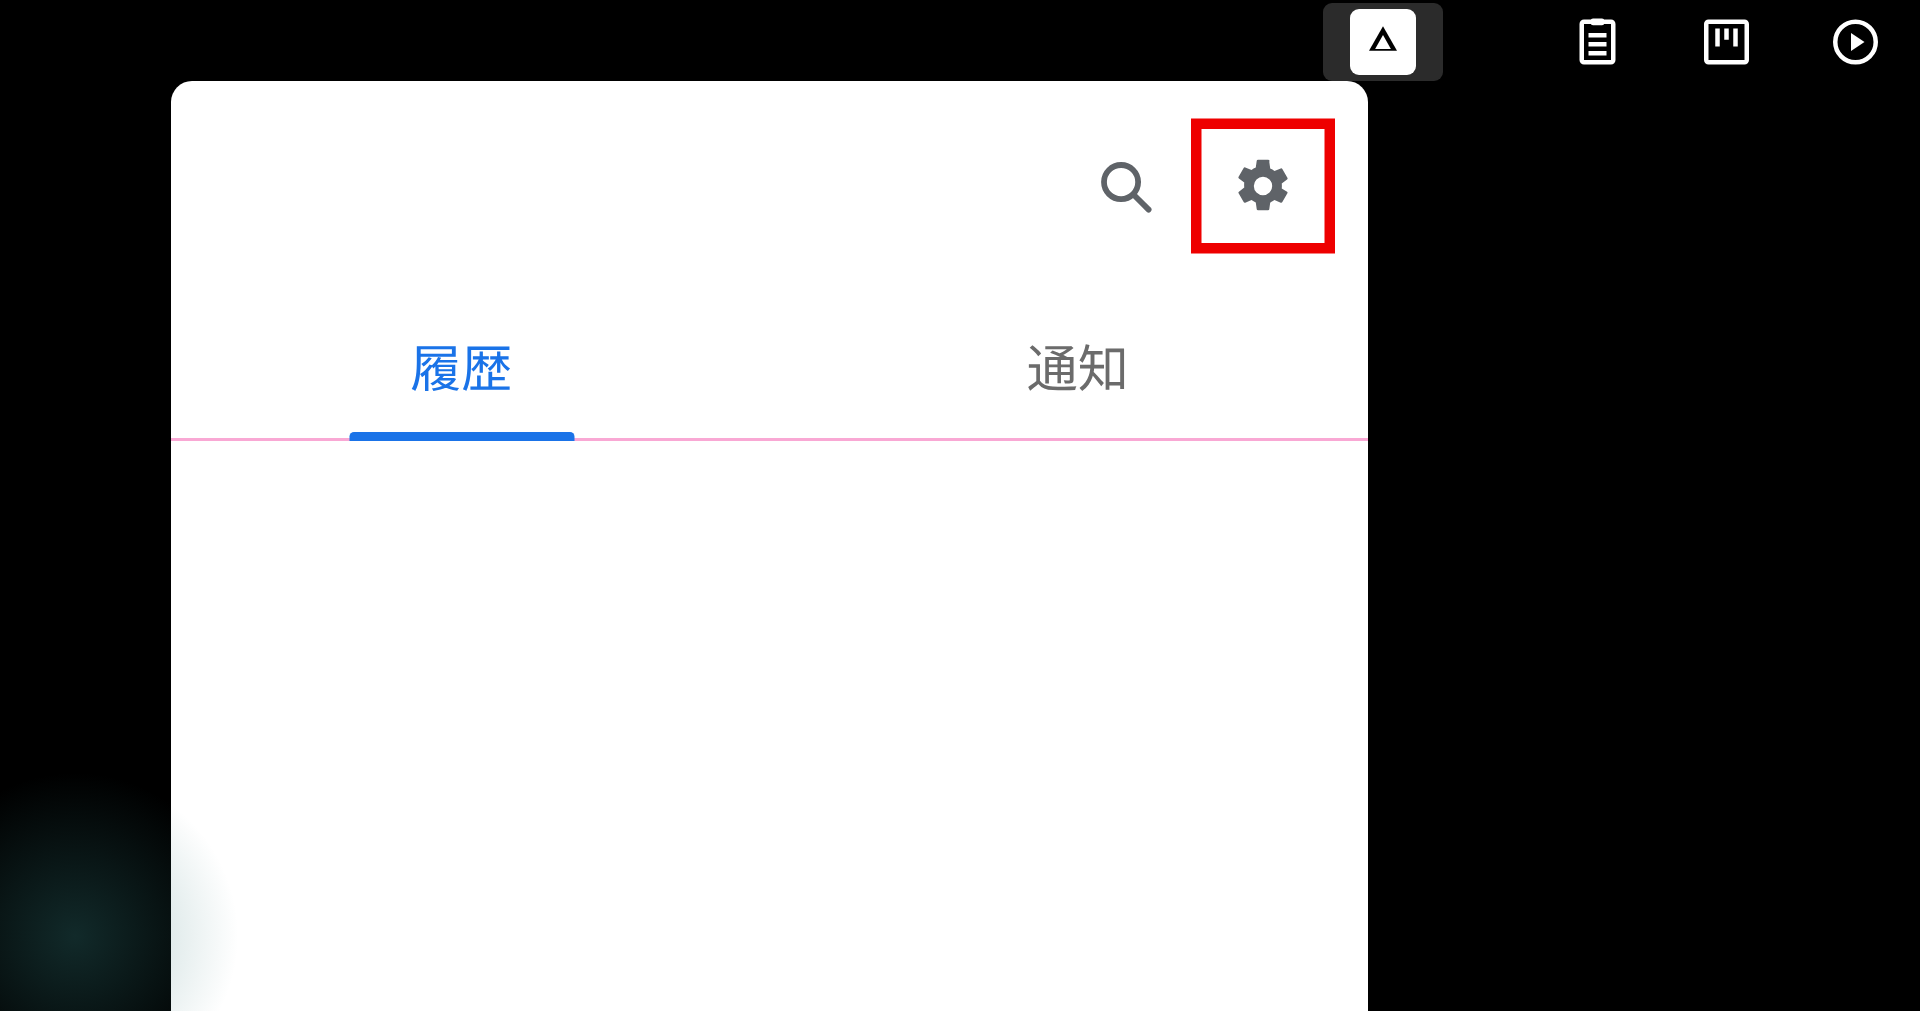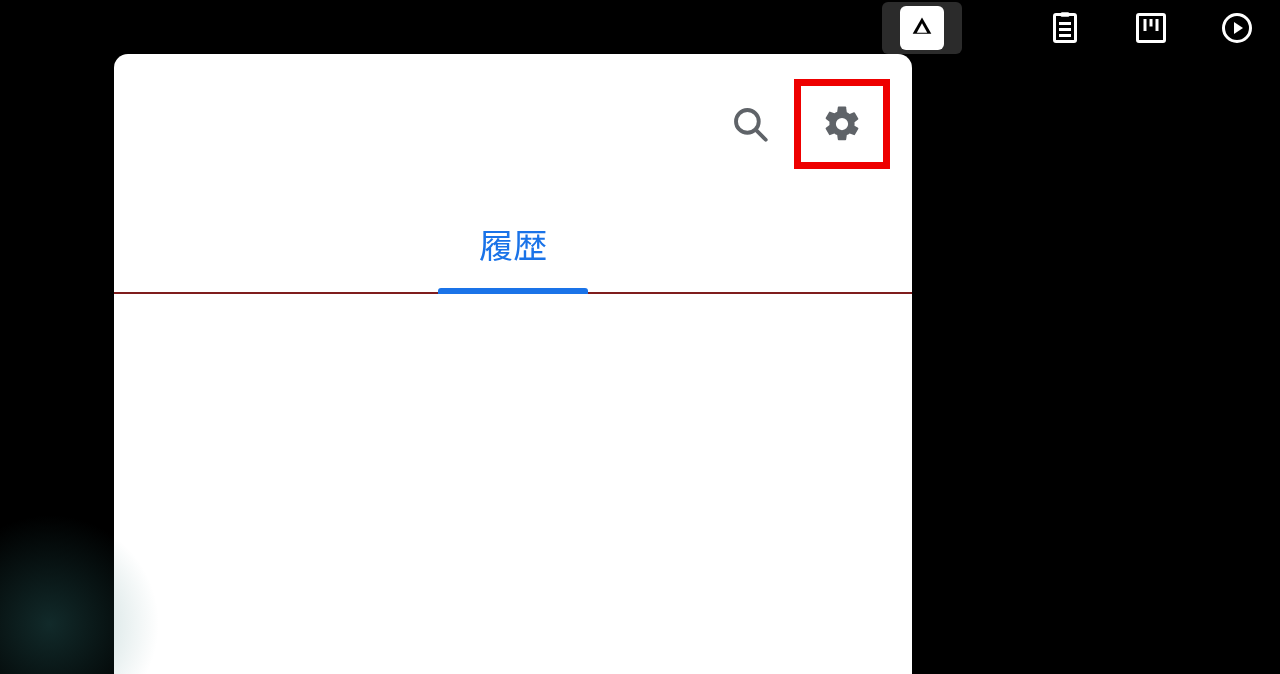--- a/index.html
+++ b/index.html
@@ -92,21 +92,21 @@
       width: 96px;
       height: 90px;
       display: flex;
       align-items: center;
       justify-content: center;
     }
     
     .tabs {
       display: flex;
       height: 100px;
-      border-bottom: 2px solid #7f1d1d;
+      border-bottom: 2px solid #f9a8d4;
       gap: 24px;
     }
     .tab {
       flex: 1;
       display: flex;
       align-items: center;
       justify-content: center;
       font-size: 34px;
       cursor: pointer;
       position: relative;
@@ -194,18 +194,21 @@
           <path fill="#5f6368" d="M19.14,12.94a7.07,7.07,0,0,0,.05-.94,7.07,7.07,0,0,0-.05-.94l2.03-1.58a.5.5,0,0,0,.12-.64l-1.92-3.32a.5.5,0,0,0-.61-.22l-2.39.96a7.23,7.23,0,0,0-1.62-.94l-.36-2.54A.5.5,0,0,0,13.9,2h-3.8a.5.5,0,0,0-.49.42L9.25,4.96a7.23,7.23,0,0,0-1.62.94L5.24,4.94a.5.5,0,0,0-.61.22L2.71,8.48a.5.5,0,0,0,.12.64L4.86,10.7a7.07,7.07,0,0,0-.05.94,7.07,7.07,0,0,0,.05.94L2.83,14.16a.5.5,0,0,0-.12.64l1.92,3.32a.5.5,0,0,0,.61.22l2.39-.96a7.23,7.23,0,0,0,1.62.94l.36,2.54a.5.5,0,0,0,.49.42h3.8a.5.5,0,0,0,.49-.42l.36-2.54a7.23,7.23,0,0,0,1.62-.94l2.39.96a.5.5,0,0,0,.61-.22l1.92-3.32a.5.5,0,0,0-.12-.64ZM12,15.5A3.5,3.5,0,1,1,15.5,12,3.5,3.5,0,0,1,12,15.5Z"></path>
         </svg>
       </div>
     </div>
   </div>
 
   <div class="tabs">
     <div class="tab active">
       <span>履歴</span>
     </div>
+    <div class="tab">
+      <span>通知</span>
+    </div>
   </div>
 
   <div class="content-area"></div>
 </div>
 
 <div class="glow"></div>
 
 </body></html>

